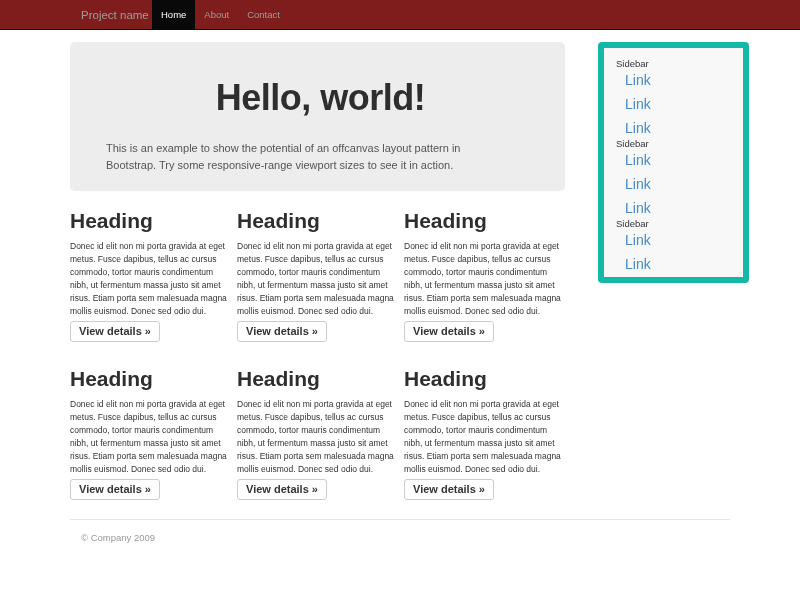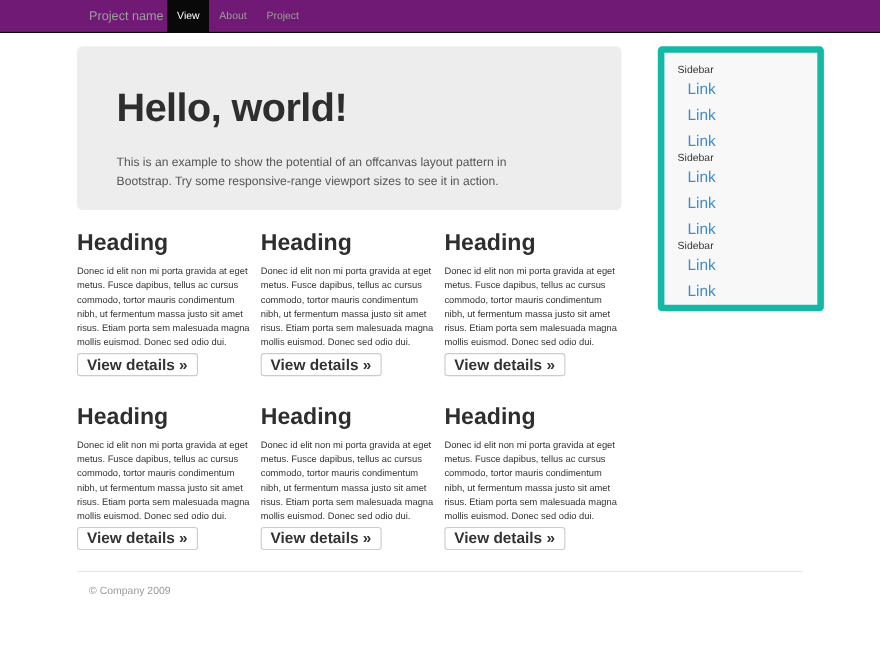--- a/index.html
+++ b/index.html
@@ -9,21 +9,21 @@
     font-family: "Liberation Sans", "DejaVu Sans", sans-serif;
     color: #333333;
     overflow: hidden;
     position: relative;
   }
 
   
   .navbar {
     position: absolute; left: 0; top: 0;
     width: 800px; height: 30px;
-    background: #701a75;
+    background: #7f1d1d;
     border-bottom: 1px solid #080808;
   }
   .navbar-inner {
     width: 660px; height: 100%;
     margin: 0 auto;
     display: flex; align-items: stretch;
   }
   .brand {
     display: block;
     line-height: 30px;
@@ -53,20 +53,21 @@
     background: #ededed;
     border-radius: 5px;
     padding: 38px 30px 0 36px;
   }
   .jumbotron h1 {
     font-size: 36px;
     line-height: 36px;
     font-weight: bold;
     color: #2e2e2e;
     letter-spacing: -0.5px;
+    text-align: center;
   }
   .jumbotron p {
     margin-top: 24px;
     width: 372px;
     font-size: 11px;
     line-height: 16.5px;
     color: #555555;
   }
 
   
@@ -118,21 +119,21 @@
     line-height: 12.9px;
     color: #333333;
   }
   .view-details-btn {
     margin-top: 4px;
     display: inline-block;
     background: #ffffff;
     border: 1px solid #cccccc;
     border-radius: 3px;
     padding: 4px 8px;
-    font-size: 14px;
+    font-size: 11px;
     line-height: 11px;
     font-weight: bold;
     color: #333333;
     font-family: inherit;
     cursor: pointer;
   }
 
   
   .footer-divider {
     position: absolute; left: 70px; top: 519px;
@@ -146,27 +147,27 @@
   }
 </style>
 </head>
 <body>
 
 <nav class="navbar">
   <div class="navbar-inner">
     <a href="#" class="brand">Project name</a>
     <ul class="nav">
       <li>
-          <a href="#" class="nav-link active">View</a>
+          <a href="#" class="nav-link active">Home</a>
         </li>
       <li>
           <a href="#" class="nav-link">About</a>
         </li>
       <li>
-          <a href="#" class="nav-link">Project</a>
+          <a href="#" class="nav-link">Contact</a>
         </li>
     </ul>
   </div>
 </nav>
 
 <section class="jumbotron">
   <h1>Hello, world!</h1>
   <p>This is an example to show the potential of an offcanvas layout pattern in Bootstrap. Try some responsive-range viewport sizes to see it in action.</p>
 </section>
 

